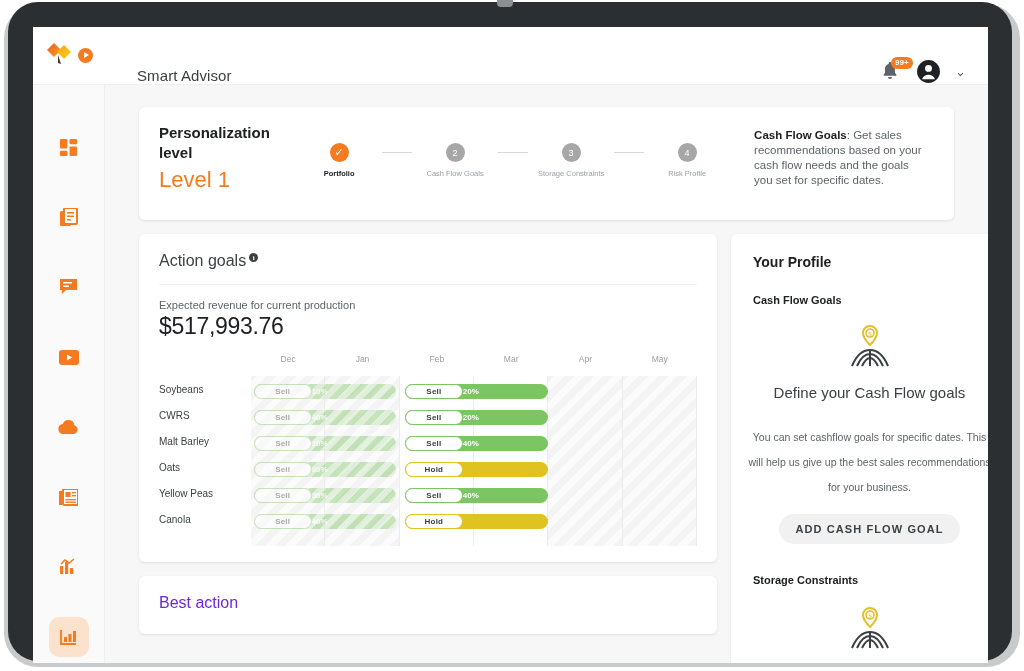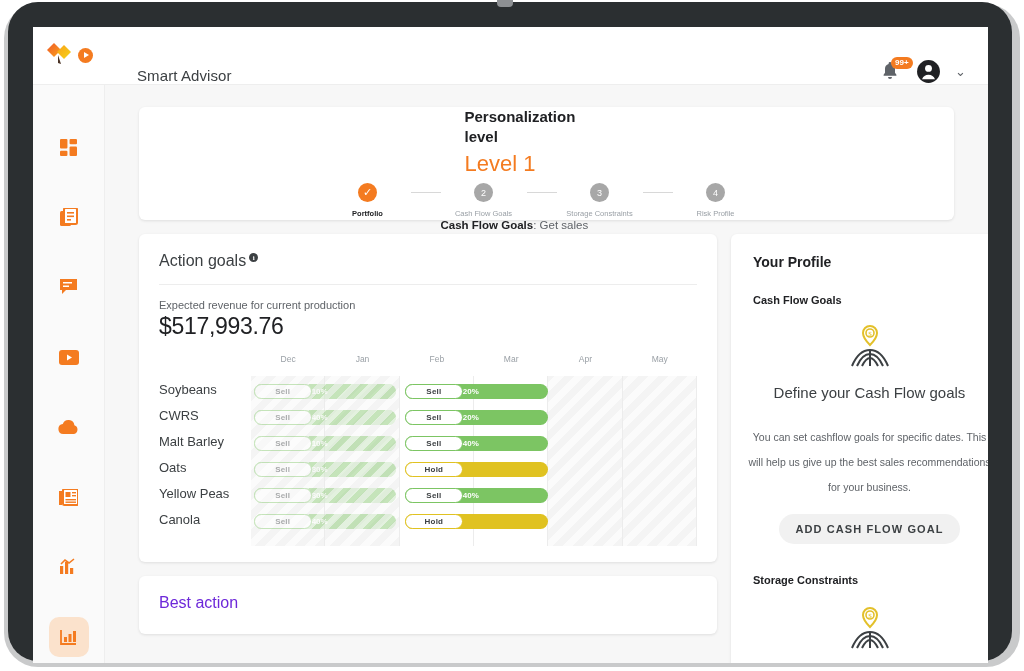--- a/index.html
+++ b/index.html
@@ -116,21 +116,20 @@
     background: #ffffff;
     border-radius: 6px;
     box-shadow: 0 1px 3px rgba(0,0,0,.10);
   }
 
   
   .perso-card {
     width: 815px; height: 113px;
     display: flex; align-items: center;
     padding: 0 24px 12px 20px;
-    flex-direction: column;
   }
   .perso-left { width: 160px; }
   .perso-label { font-size: 15px; font-weight: bold; color: #202124; line-height: 20px; }
   .perso-level { font-size: 22px; color: #f47b20; margin-top: 4px; }
 
   .stepper {
     flex: 1; display: flex; align-items: flex-start;
     padding: 0 14px 0 8px; margin-top: 6px;
   }
   .step {
@@ -187,21 +186,21 @@
 
   
   .chart {
     position: relative; margin-top: 10px;
     display: flex;
   }
   .chart-labels {
     width: 92px; padding-top: 26px;
   }
   .crop-label {
-    height: 26px; font-size: 13px; color: #3c4043;
+    height: 26px; font-size: 10px; color: #3c4043;
     display: flex; align-items: center;
   }
   .chart-grid {
     flex: 1; position: relative;
   }
   .month-head {
     display: flex; height: 26px;
   }
   .month-cell {
     flex: 1; text-align: center; font-size: 8.5px; color: #9aa0a6;

